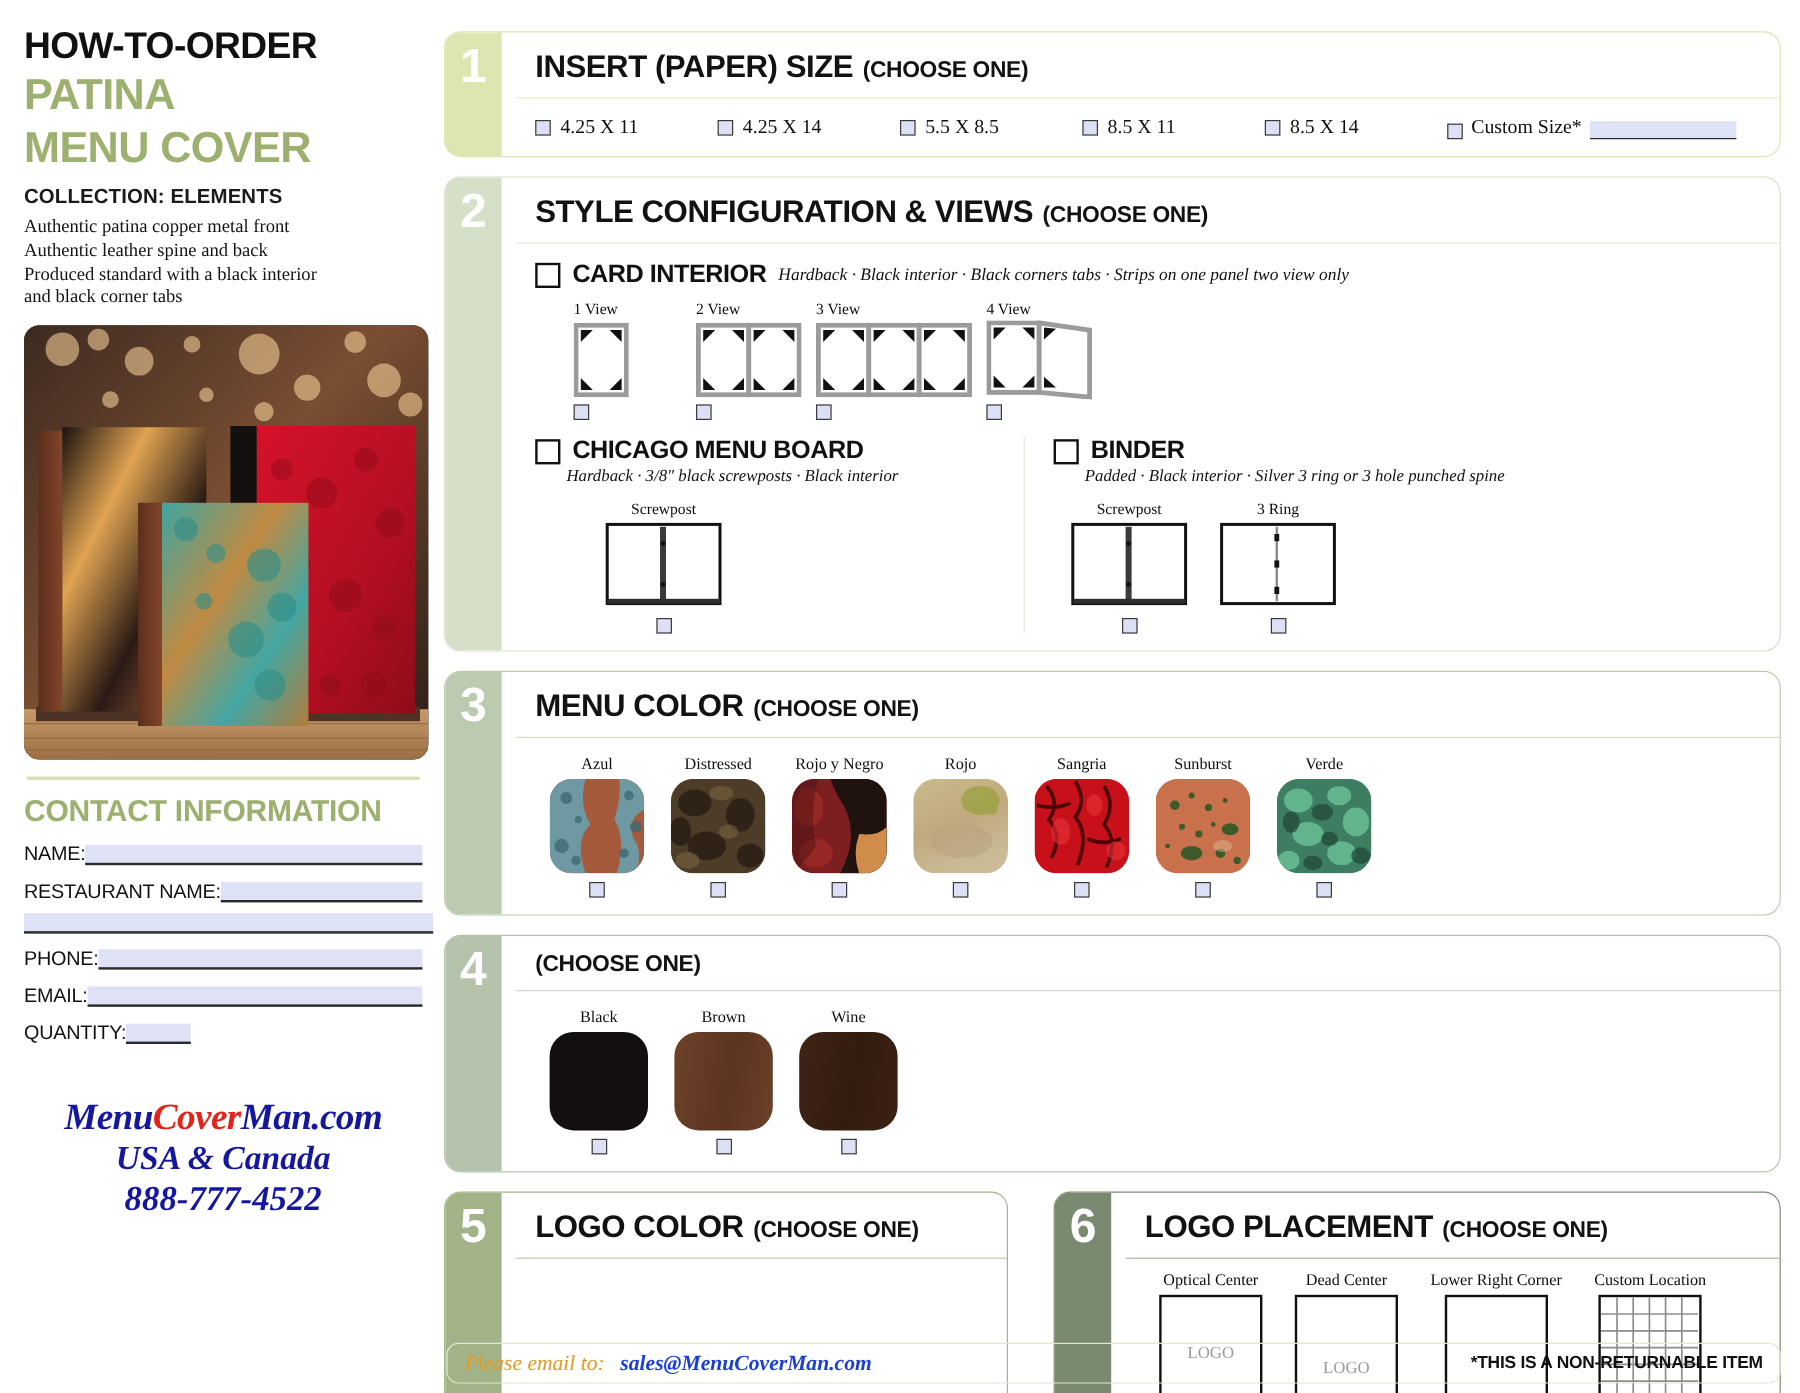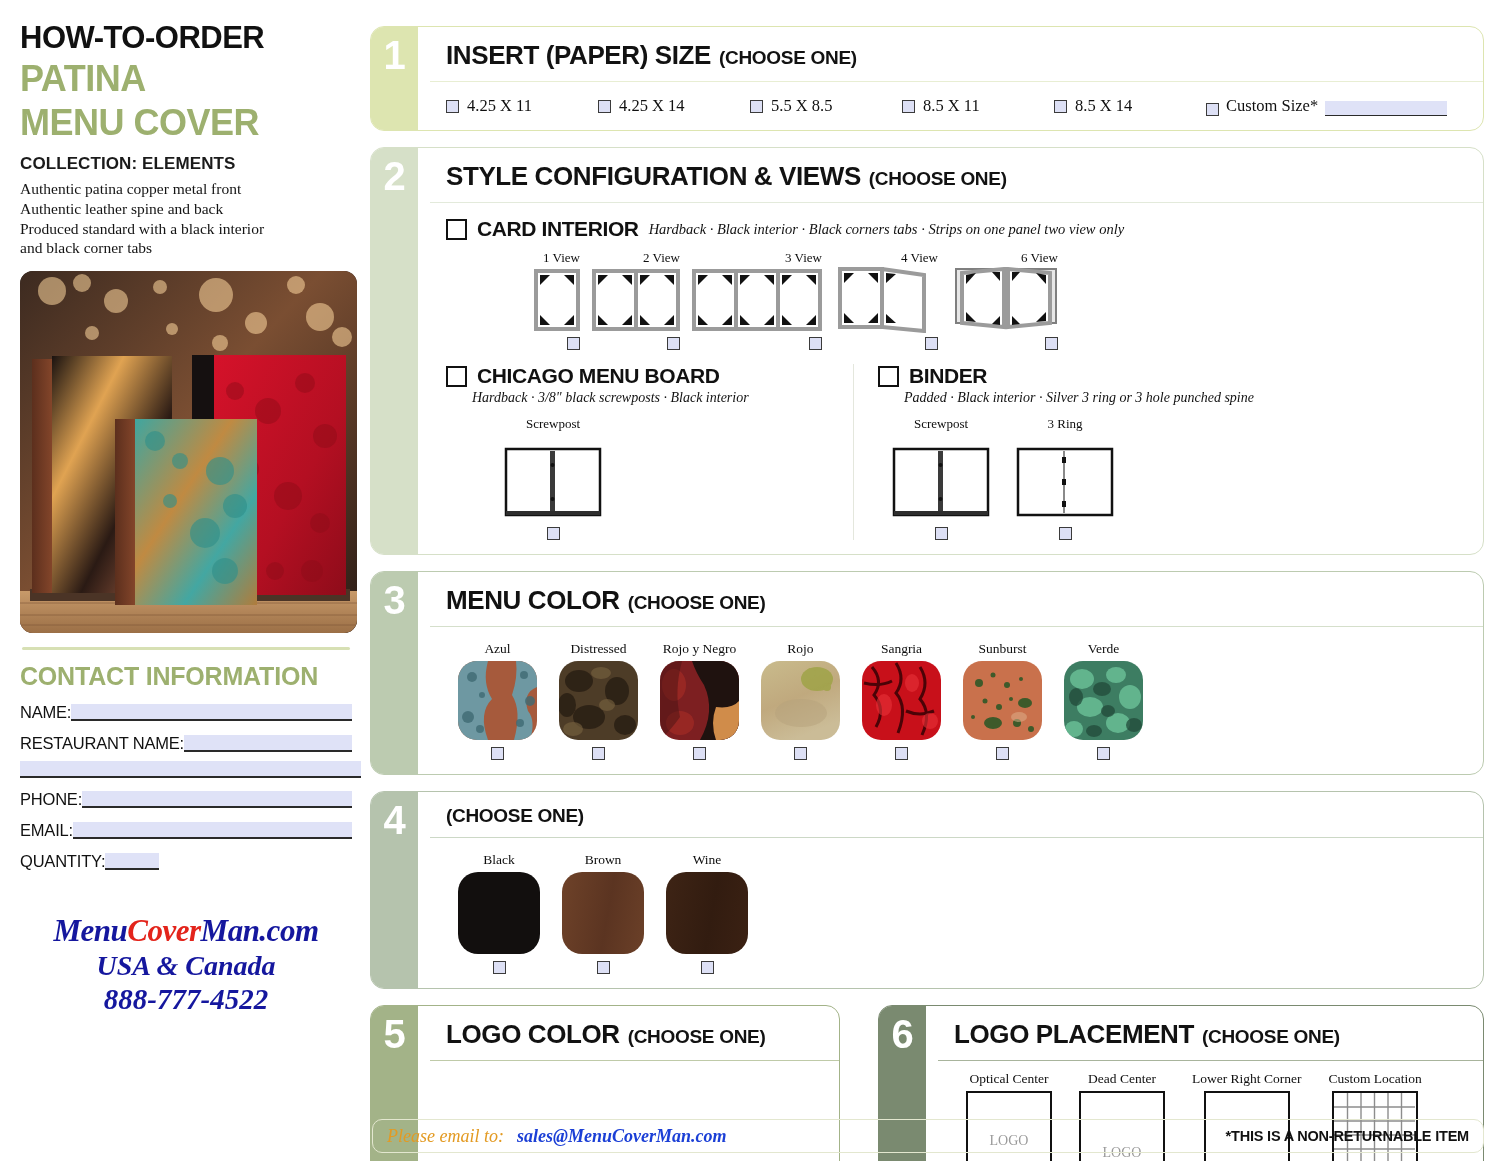--- a/index.html
+++ b/index.html
@@ -108,31 +108,31 @@
   .custom-opt .lbl { font-family:"Liberation Serif", serif; font-size: 16.5px; color:#101010; }
   .custom-blank { width: 122px; height: 15px; background:#dfe2f7; border-bottom: 1.6px solid #2a2a2a; }
 
   
   .opt-title-row { display:flex; align-items: center; gap: 10px; }
   .opt-title { font-size: 21px; font-weight: bold; color:#111; letter-spacing: -0.4px; }
   .opt-desc { font-family:"Liberation Serif", serif; font-style: italic; font-size: 14.5px; color:#111; }
   .opt-desc-2 { font-family:"Liberation Serif", serif; font-style: italic; font-size: 14px; color:#111; margin: 2px 0 0 26px; }
 
   .views-row { display:flex; gap: 0; margin-top: 9px; padding-left: 32px; }
-  .view-col { display:flex; flex-direction: column; align-items:flex-end; }
+  .view-col { display:flex; flex-direction: column; align-items:flex-start; }
   .view-lab { font-family:"Liberation Serif", serif; font-size: 13px; color:#0e0e0e; margin-bottom: 3px; }
   .view-fig { height: 62px; display:flex; align-items:center; }
   .view-cb { margin-top: 6px; width: 13px; height: 13px; background:#dde0f5; }
 
   .two-col { display:flex; margin-top: 14px; }
   .col-a { width: 408px; padding-right: 14px; border-right: 1.5px solid #e4e7dd; }
   .col-b { padding-left: 24px; flex:1 1 auto;}
   .fig-row { display:flex; gap: 26px; margin-top: 10px; padding-left: 58px; }
   .fig-col { display:flex; flex-direction:column; align-items:center; }
-  .fig-lab { font-family:"Liberation Serif", serif; font-size: 13px; color:#0e0e0e; margin-bottom: 15px;}
+  .fig-lab { font-family:"Liberation Serif", serif; font-size: 13px; color:#0e0e0e; margin-bottom: 3px;}
   .fig-cb { margin-top: 8px; width: 13px; height: 13px; background:#dde0f5; }
 
   
   .sw-row { display:flex; gap: 22px; padding-left: 12px; }
   .sw-col { display:flex; flex-direction: column; align-items:center; }
   .sw-lab { font-family:"Liberation Serif", serif; font-size: 13.5px; color:#0e0e0e; margin-bottom: 4px; }
   .sw { width: 79px; height: 79px; border-radius: 19px; overflow:hidden; }
   .sw-lg { width: 82px; height: 82px; border-radius: 20px; overflow:hidden; }
   .sw-cb { margin-top: 7px; }
 
@@ -425,39 +425,20 @@
                     <path d="M40 6 L30 6 L40 16 Z" fill="#111"></path>
                   <path d="M6 56 L16 56 L6 46 Z" fill="#111"></path>
                     <path d="M40 56 L30 56 L40 46 Z" fill="#111"></path>
                   <path d="M44 2 L86 8 L86 64 L44 60 Z" fill="#fff" stroke="#9b9b9b" stroke-width="4"></path>
                   <path d="M48 6 L58 7 L48 16 Z" fill="#111"></path>
                   <path d="M48 56 L58 56 L48 47 Z" fill="#111"></path>
                 </svg>
               </div>
               <div class="cb view-cb"></div>
             </div>
-            <div class="view-col" style="width:120px">
-              <div class="view-lab">6 View</div>
-              <div class="view-fig">
-                <svg width="104" height="66" viewBox="0 0 104 66">
-                  <rect x="2" y="2" width="100" height="54" fill="#e7e7e7" stroke="#7f7f7f" stroke-width="2"></rect>
-                  <path d="M8 6 L50 2 L50 60 L8 56 Z" fill="#fff" stroke="#9b9b9b" stroke-width="4"></path>
-                  <path d="M96 6 L54 2 L54 60 L96 56 Z" fill="#fff" stroke="#9b9b9b" stroke-width="4"></path>
-                  <path d="M12 8 L22 6 L12 17 Z" fill="#111"></path>
-                    <path d="M46 5 L38 5 L46 14 Z" fill="#111"></path>
-                  <path d="M12 54 L22 55 L12 45 Z" fill="#111"></path>
-                    <path d="M46 58 L38 57 L46 49 Z" fill="#111"></path>
-                  <path d="M92 8 L82 6 L92 17 Z" fill="#111"></path>
-                    <path d="M58 5 L66 5 L58 14 Z" fill="#111"></path>
-                  <path d="M92 54 L82 55 L92 45 Z" fill="#111"></path>
-                    <path d="M58 58 L66 57 L58 49 Z" fill="#111"></path>
-                </svg>
-              </div>
-              <div class="cb view-cb"></div>
-            </div>
           </div>
 
           <div class="two-col">
             <div class="col-a">
               <label class="opt-title-row">
                 <span class="cb-big"></span>
                 <span class="opt-title">CHICAGO MENU BOARD</span>
               </label>
               <div class="opt-desc-2">Hardback · 3/8" black screwposts · Black interior</div>
               <div class="fig-row">

